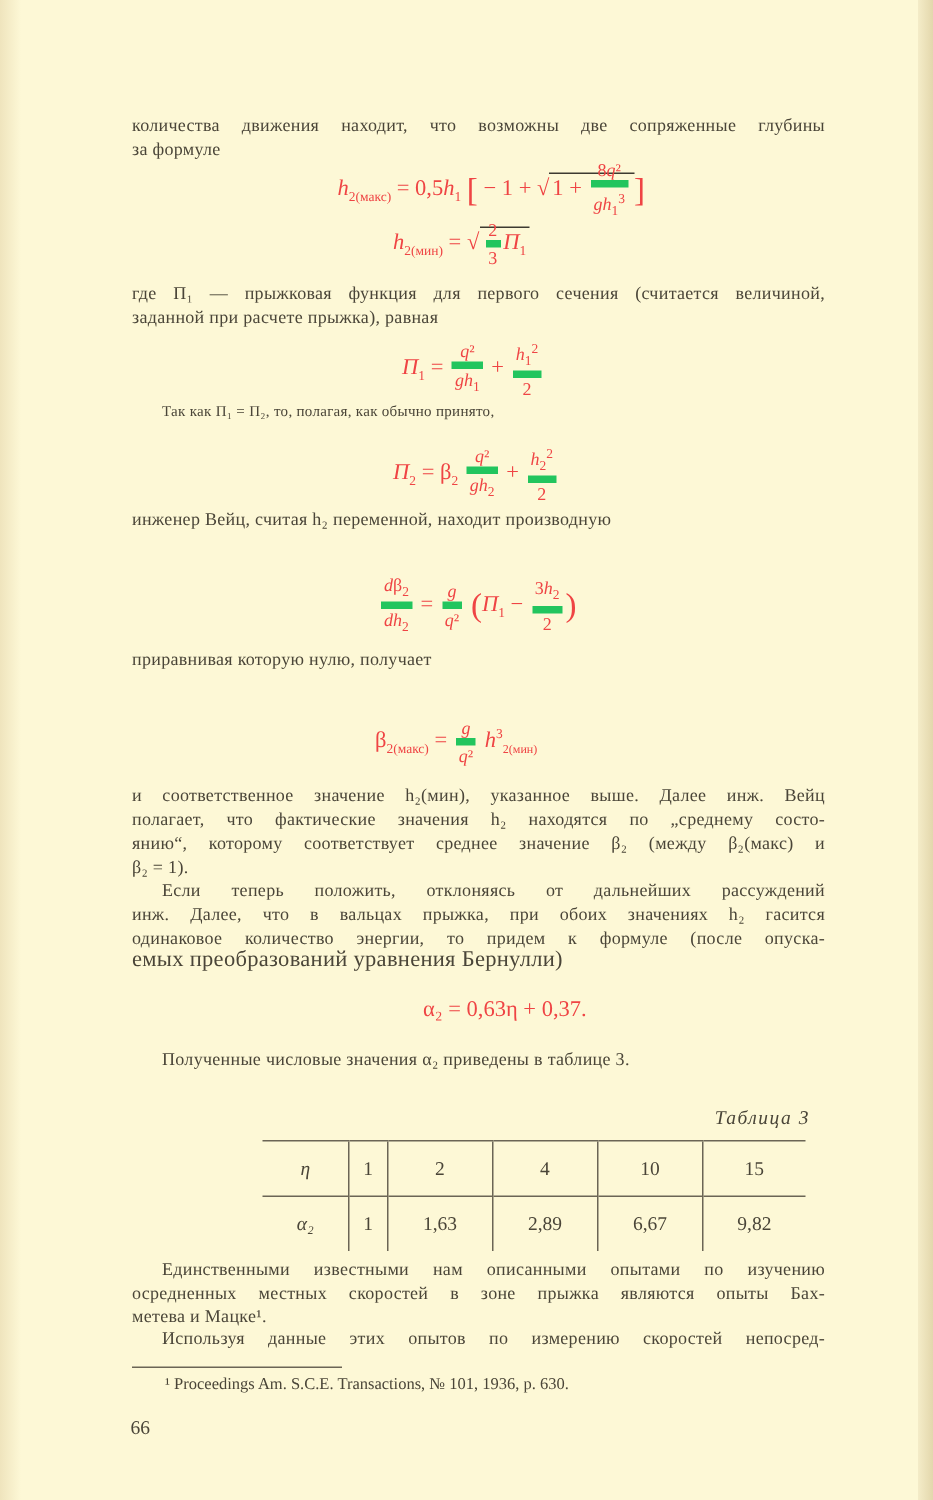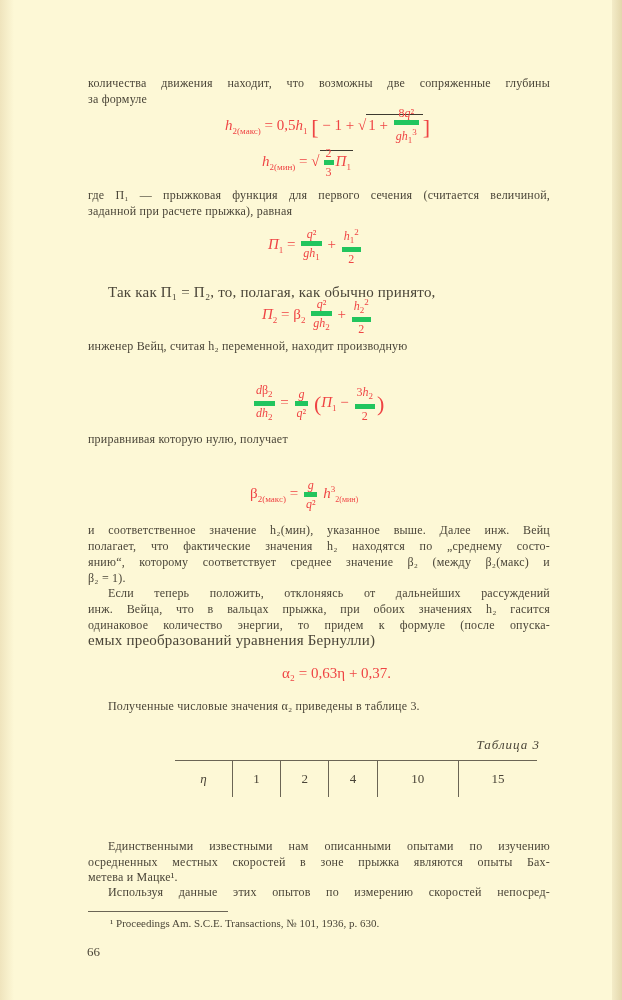--- a/index.html
+++ b/index.html
@@ -73,21 +73,21 @@
   <span class="i">h</span><sub>2(мин)</sub> = √<span class="sqrt"><span class="frac"><span class="num">2</span><span class="den">3</span></span><span class="i">П</span><sub>1</sub></span>
 </div>
 
 <div class="line just" style="top:187px">где П₁ — прыжковая функция для первого сечения (считается величиной,</div>
 <div class="line" style="top:203px">заданной при расчете прыжка), равная</div>
 
 <div class="formula" style="left:268px; top:225px">
   <span class="i">П</span><sub>1</sub> = <span class="frac"><span class="num"><span class="i">q</span>²</span><span class="den"><span class="i">gh</span><sub>1</sub></span></span> + <span class="frac"><span class="num"><span class="i">h</span><sub>1</sub><sup>2</sup></span><span class="den">2</span></span>
 </div>
 
-<div class="line indent" style="top:284px; font-size:15px">Так как П₁ = П₂, то, полагая, как обычно принято,</div>
+<div class="line indent" style="top:267px; font-size:10px">Так как П₁ = П₂, то, полагая, как обычно принято,</div>
 
 <div class="formula" style="left:262px; top:295px">
   <span class="i">П</span><sub>2</sub> = β<sub>2</sub> <span class="frac"><span class="num"><span class="i">q</span>²</span><span class="den"><span class="i">gh</span><sub>2</sub></span></span> + <span class="frac"><span class="num"><span class="i">h</span><sub>2</sub><sup>2</sup></span><span class="den">2</span></span>
 </div>
 
 <div class="line" style="top:338px">инженер Вейц, считая h₂ переменной, находит производную</div>
 
 <div class="formula" style="left:252px; top:383px">
   <span class="frac"><span class="num"><span class="i">d</span>β<sub>2</sub></span><span class="den"><span class="i">dh</span><sub>2</sub></span></span> = <span class="frac"><span class="num"><span class="i">g</span></span><span class="den"><span class="i">q</span>²</span></span>
   <span class="big">(</span><span class="i">П</span><sub>1</sub> − <span class="frac"><span class="num">3<span class="i">h</span><sub>2</sub></span><span class="den">2</span></span><span class="big">)</span>
@@ -97,39 +97,47 @@
 
 <div class="formula" style="left:250px; top:478px">
   β<sub>2(макс)</sub> = <span class="frac"><span class="num"><span class="i">g</span></span><span class="den"><span class="i">q</span>²</span></span> <span class="i">h</span><sup>3</sup><sub class="sm">2(мин)</sub>
 </div>
 
 <div class="line just" style="top:522px">и соответственное значение h₂(мин), указанное выше. Далее инж. Вейц</div>
 <div class="line just" style="top:538px">полагает, что фактические значения h₂ находятся по „среднему состо-</div>
 <div class="line just" style="top:554px">янию“, которому соответствует среднее значение β₂ (между β₂(макс) и</div>
 <div class="line" style="top:570px">β₂ = 1).</div>
 <div class="line indent just" style="top:585px">Если теперь положить, отклоняясь от дальнейших рассуждений</div>
-<div class="line just" style="top:601px">инж. Вейца, что в вальцах прыжка, при обоих значениях h₂ гасится</div>
+<div class="line just" style="top:601px">инж. Далее, что в вальцах прыжка, при обоих значениях h₂ гасится</div>
 <div class="line just" style="top:617px">одинаковое количество энергии, то придем к формуле (после опуска-</div>
 <div class="line" style="top:632px; font-size:15px">емых преобразований уравнения Бернулли)</div>
 
 <div class="formula" style="left:282px; top:665px">α₂ = 0,63η + 0,37.</div>
 
 <div class="line indent" style="top:698px; font-size:12px">Полученные числовые значения α₂ приведены в таблице 3.</div>
 
 <div class="table-caption">Таблица 3</div>
 <table class="t3">
   <tbody>
       <tr>
     <td class="i">η</td>
     <td>1</td>
     <td>2</td>
     <td>4</td>
     <td>10</td>
     <td>15</td>
   </tr>
+  <tr>
+    <td class="i">α₂</td>
+    <td>1</td>
+    <td>1,63</td>
+    <td>2,89</td>
+    <td>6,67</td>
+    <td>9,82</td>
+  </tr>
 </tbody>
   </table>
 
 <div class="line indent just" style="top:838px">Единственными известными нам описанными опытами по изучению</div>
 <div class="line just" style="top:854px">осредненных местных скоростей в зоне прыжка являются опыты Бах-</div>
 <div class="line" style="top:869px">метева и Мацке¹.</div>
 <div class="line indent just" style="top:884px">Используя данные этих опытов по измерению скоростей непосред-</div>
 
 <div class="footrule"></div>
 <div class="footnote">¹ Proceedings Am. S.C.E. Transactions, № 101, 1936, p. 630.</div>

